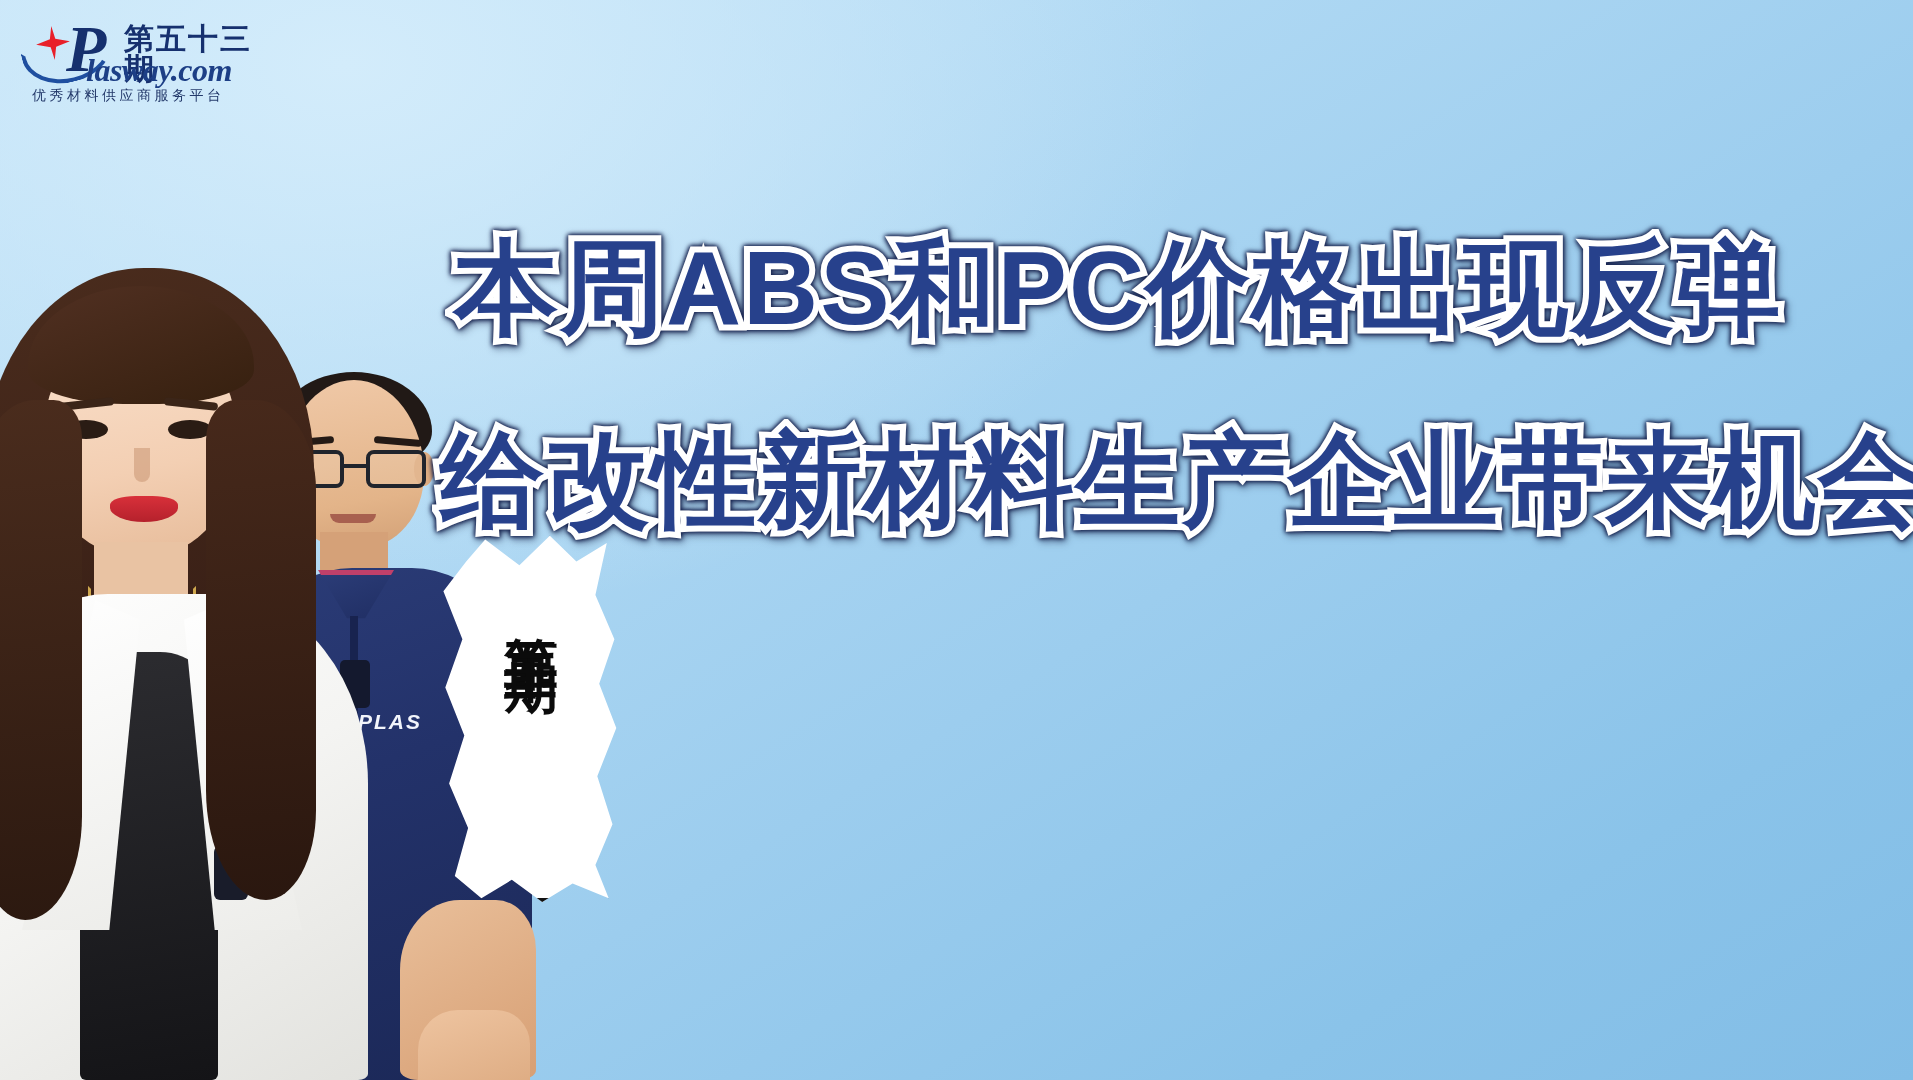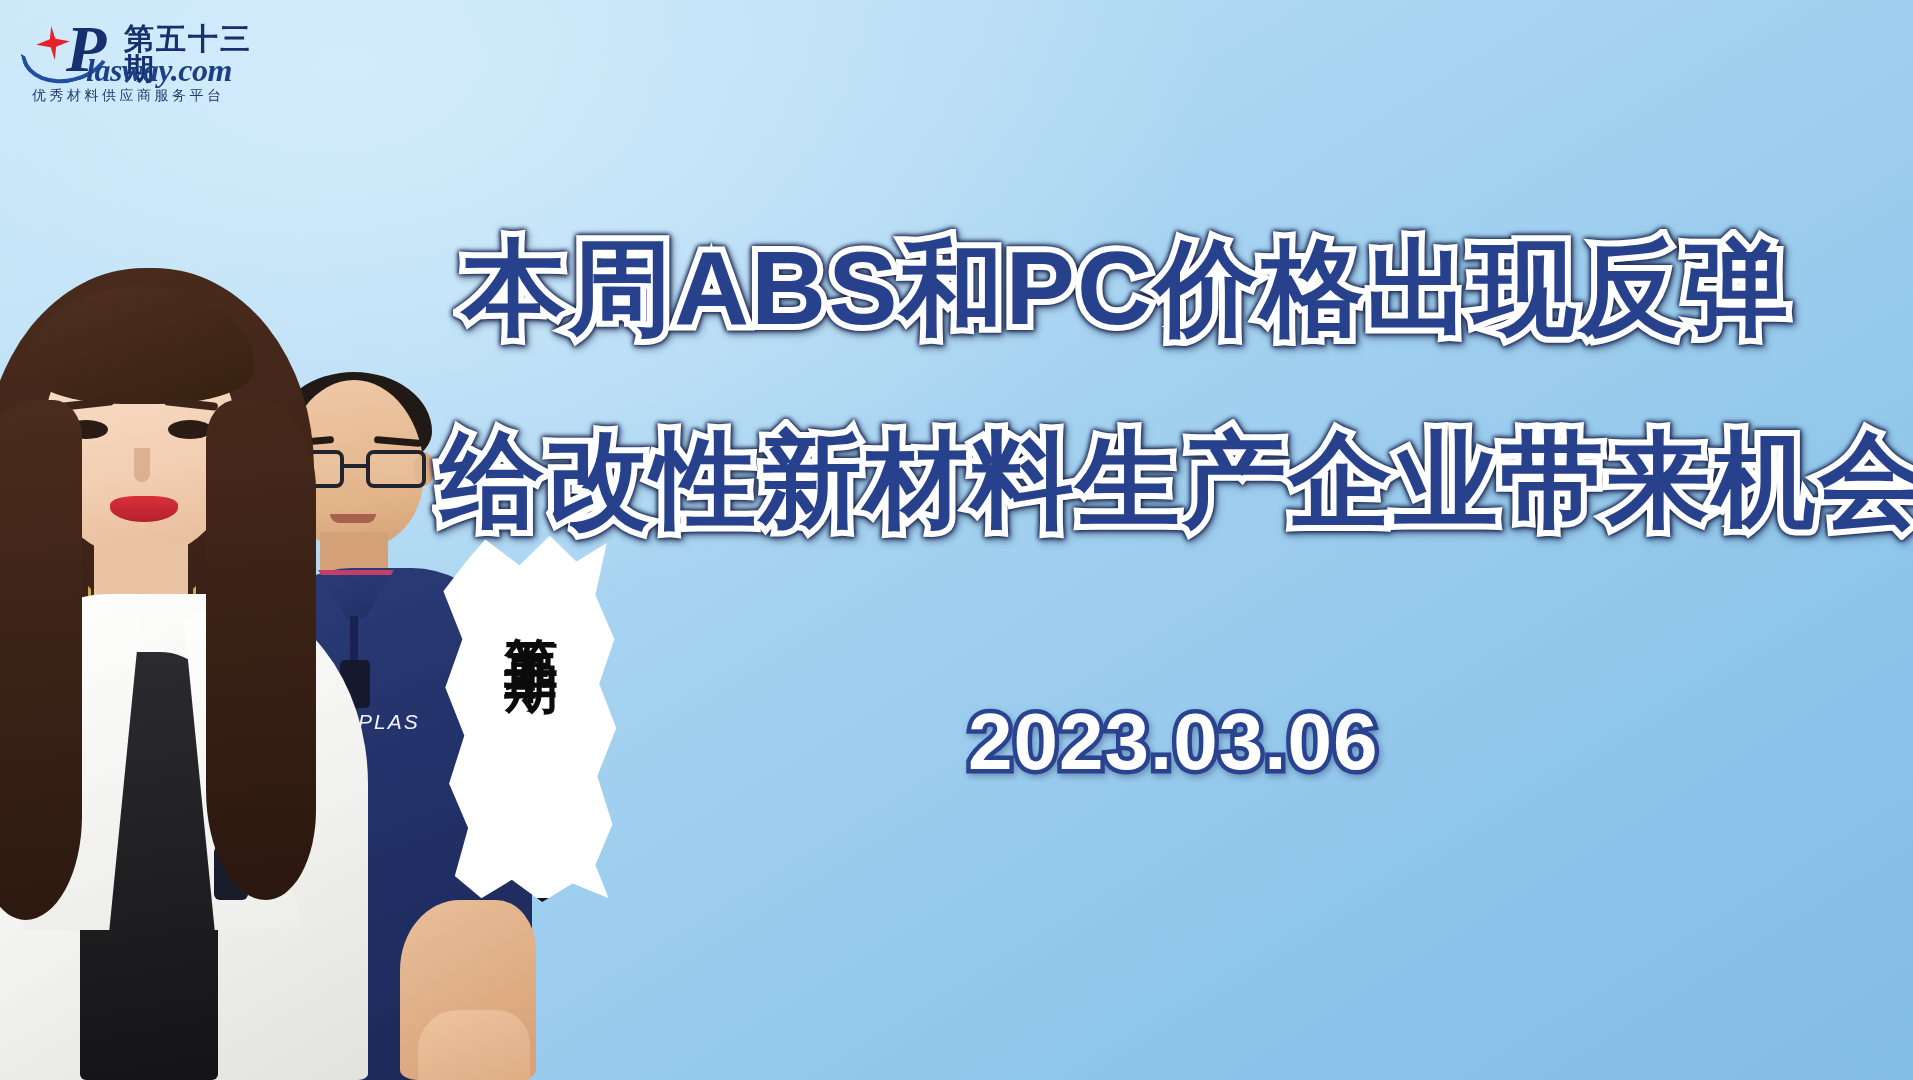--- a/index.html
+++ b/index.html
@@ -86,21 +86,21 @@
   }
   #man .m-collar{
     position:absolute;left:86px;top:190px;width:76px;height:62px;
     background:linear-gradient(160deg,#2b3c77,#1e2c60);
     clip-path:polygon(0 0,100% 0,62% 78%,38% 78%);
     border-top:5px solid #c0406a;
   }
   #man .m-placket{position:absolute;left:118px;top:236px;width:8px;height:104px;background:#18234f;}
   #man .m-plas{
     position:absolute;left:126px;top:330px;
-    font-family:"Liberation Sans",sans-serif;font-weight:normal;font-size:21px;
+    font-family:"Liberation Sans",sans-serif;font-weight:bold;font-size:21px;
     color:#f2f5fb;letter-spacing:2px;font-style:italic;
   }
   #man .m-stripe{position:absolute;top:300px;width:58px;height:7px;background:#c0406a;border-radius:4px;transform:rotate(12deg);}
   #man .m-stripe.l{left:2px;} #man .m-stripe.r{left:238px;transform:rotate(-12deg);}
   #man .m-mic{position:absolute;left:108px;top:280px;width:30px;height:48px;background:#14192e;border-radius:5px;}
   #man .m-arm{
     position:absolute;left:168px;top:520px;width:136px;height:180px;
     background:linear-gradient(150deg,#e9bf9a,#d79f74);
     border-radius:60px 40px 18px 18px/70px 50px 10px 10px;
   }
@@ -181,21 +181,21 @@
     font-size:104px;
     line-height:1;
     letter-spacing:2px;
     color:#27418c;
     white-space:nowrap;
     -webkit-text-stroke:12px #ffffff;
     paint-order:stroke fill;
     filter:drop-shadow(0 0 2px #17234f) drop-shadow(0 0 2px #17234f)
            drop-shadow(2px 3px 3px rgba(20,32,70,.35));
   }
-  #title-line-1{margin-left:22px;}
+  #title-line-1{margin-left:14px;}
   #title-line-2{margin-top:88px;margin-left:0;}
 
   
   #date{
     position:absolute;left:968px;top:702px;
     font-family:"Liberation Sans","DejaVu Sans",sans-serif;
     font-weight:bold;font-size:80px;line-height:1;letter-spacing:1px;
     color:#ffffff;
     -webkit-text-stroke:9px #2a4390;
     paint-order:stroke fill;
@@ -297,15 +297,14 @@
   <div id="title-block">
     <div id="title-line-1" class="title-line">本周ABS和PC价格出现反弹</div>
     <div id="title-line-2" class="title-line">给改性新材料生产企业带来机会！</div>
   </div>
 
   <div id="issue-badge">
     <div class="badge-paper"></div>
     <div class="badge-text">第五十三期</div>
   </div>
 
-  <div id="date">2023.03.06</div>
 
 </div>
 
 </body></html>

